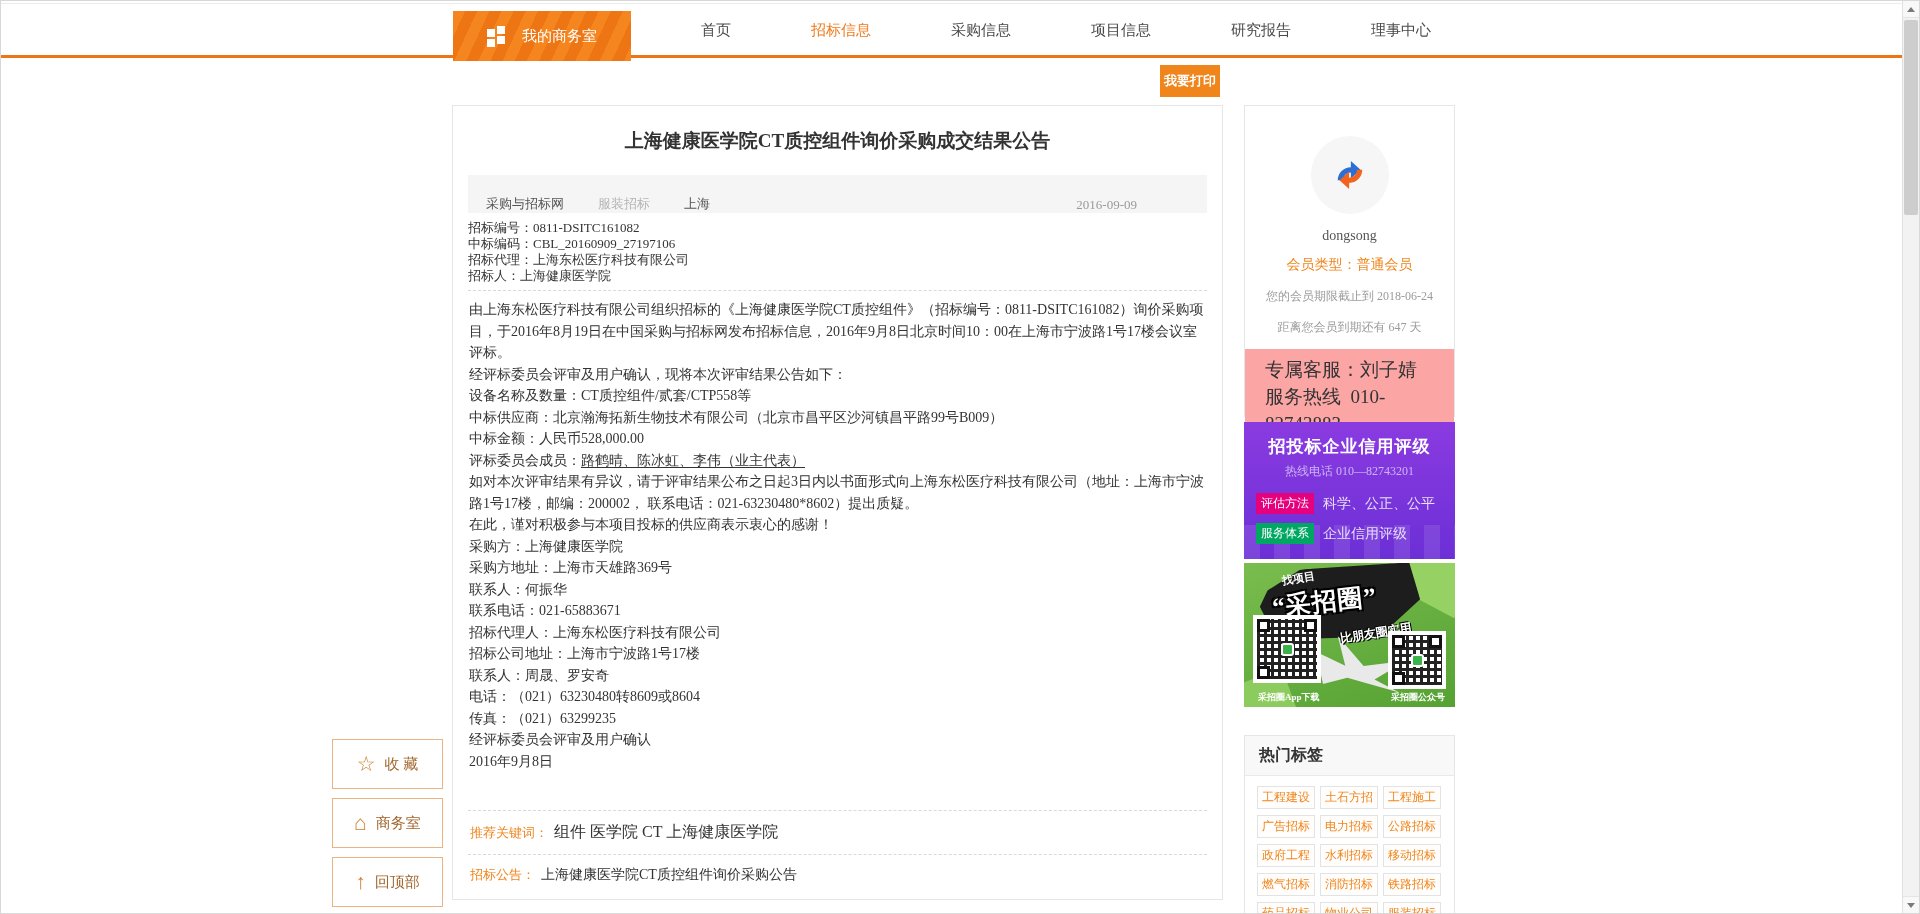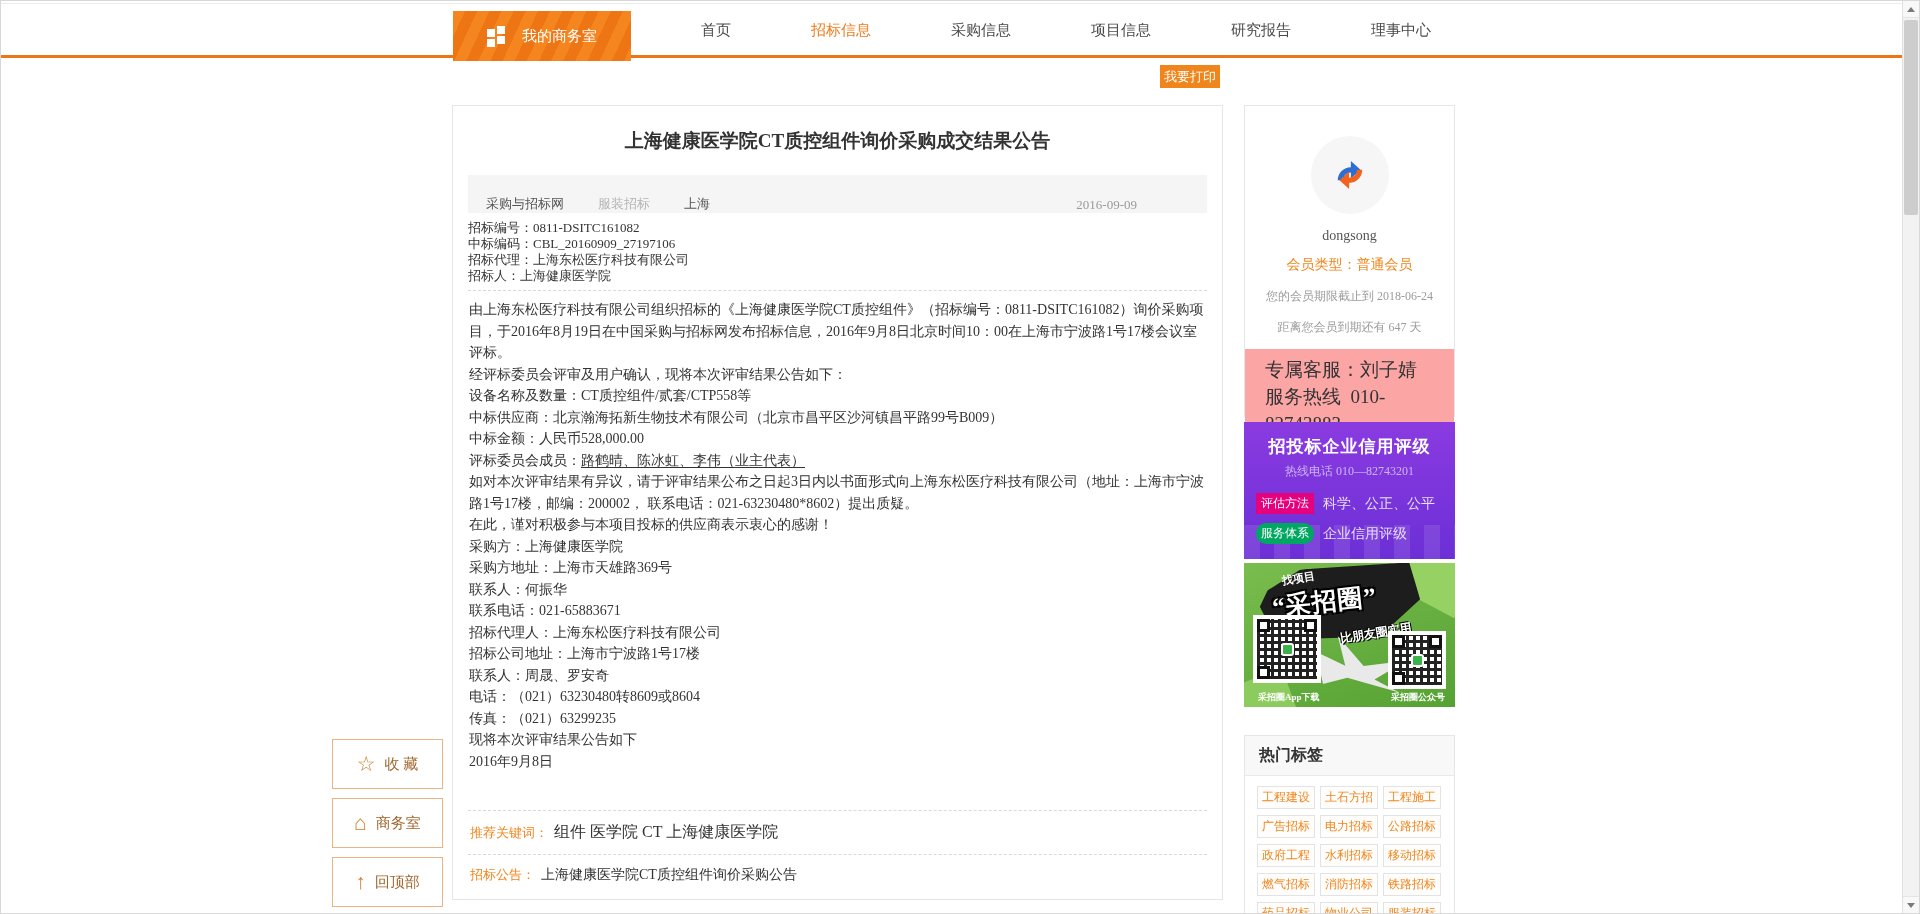--- a/index.html
+++ b/index.html
@@ -21,23 +21,23 @@
   .grid-icon .g3{left:0;top:13px;} .grid-icon .g4{left:10px;top:10px;}
   .nav-links { position:absolute; left:700px; top:0; height:52px; display:flex;
                align-items:center; gap:80px; font-size:15px; color:#4a4a4a; }
   .nav-link { cursor:pointer; white-space:nowrap; }
   .nav-link.active { color:#f07b1c; }
 
   
   .crumb-bar { position:absolute; top:60px; left:451px; width:771px; height:44px; }
   .crumbs { position:absolute; left:1px; top:15px; font-size:13px; color:#9a9a9a; white-space:nowrap; }
   .crumbs .sep { margin:0 5px; }
-  .print-btn { position:absolute; right:3px; top:4px; width:60px; height:23px; background:#f0851c;
+  .print-btn { position:absolute; right:3px; top:4px; width:60px; height:32px; background:#f0851c;
                color:#fff; font-size:13px; display:flex; align-items:center; justify-content:center;
-               cursor:pointer; }
+               cursor:pointer;font-weight:bold; }
 
   
   .main-card { position:absolute; left:451px; top:104px; width:771px; background:#fff;
                border:1px solid #e6e6e6; padding-bottom:4px; }
   .article-title { margin:22px 15px 0; text-align:center; font-size:19px; font-weight:bold; color:#333; }
   .meta-band { margin:21px 15px 0; height:38px; background:#f5f5f5; display:flex; align-items:flex-end;
                font-size:13px; color:#555; }
   .meta-source { margin-left:18px; cursor:pointer; }
   .meta-category { margin-left:34px; color:#b5b5b5; cursor:pointer; }
   .meta-region { margin-left:34px; cursor:pointer; }
@@ -224,21 +224,21 @@
         <p class="para"><span>招标代理人：上海东松医疗科技有限公司</span><span class="uline"></span></p>
 
         <p class="para"><span>招标公司地址：上海市宁波路1号17楼</span><span class="uline"></span></p>
 
         <p class="para"><span>联系人：周晟、罗安奇</span><span class="uline"></span></p>
 
         <p class="para"><span>电话：（021）63230480转8609或8604</span><span class="uline"></span></p>
 
         <p class="para"><span>传真：（021）63299235</span><span class="uline"></span></p>
 
-        <p class="para"><span>现将本次评审结果公告如下</span><span class="uline"></span></p>
+        <p class="para"><span>经评标委员会评审及用户确认</span><span class="uline"></span></p>
 
         <p class="para"><span>2016年9月8日</span><span class="uline"></span></p>
       </div>
 
     <div class="kw-spacer"></div>
 
     <div class="kw-row">
       <span class="kw-label">推荐关键词：</span>
       <span class="kw-text">组件 医学院 CT 上海健康医学院</span>
     </div>
@@ -274,21 +274,21 @@
       <div class="credit-title">招投标企业信用评级</div>
       <div class="credit-hotline">热线电话  010—82743201</div>
       <div class="credit-rows">
 
           <div class="credit-row">
             <span class="credit-badge" style="background-color: rgb(229, 0, 125);">评估方法</span>
             <span class="credit-text">科学、公正、公平</span>
           </div>
 
           <div class="credit-row">
-            <span class="credit-badge" style="background-color: rgb(0, 167, 99); border-radius: 10px;">服务体系</span>
+            <span class="credit-badge" style="background-color: rgb(0, 167, 99);">服务体系</span>
             <span class="credit-text">企业信用评级</span>
           </div>
         </div>
     </div>
 
     <div class="qr-banner">
       <div class="qr-splash"></div>
       <div class="qr-shard"></div>
       <div class="qr-tag1">找项目</div>
       <div class="qr-title">“采招圈”</div>

